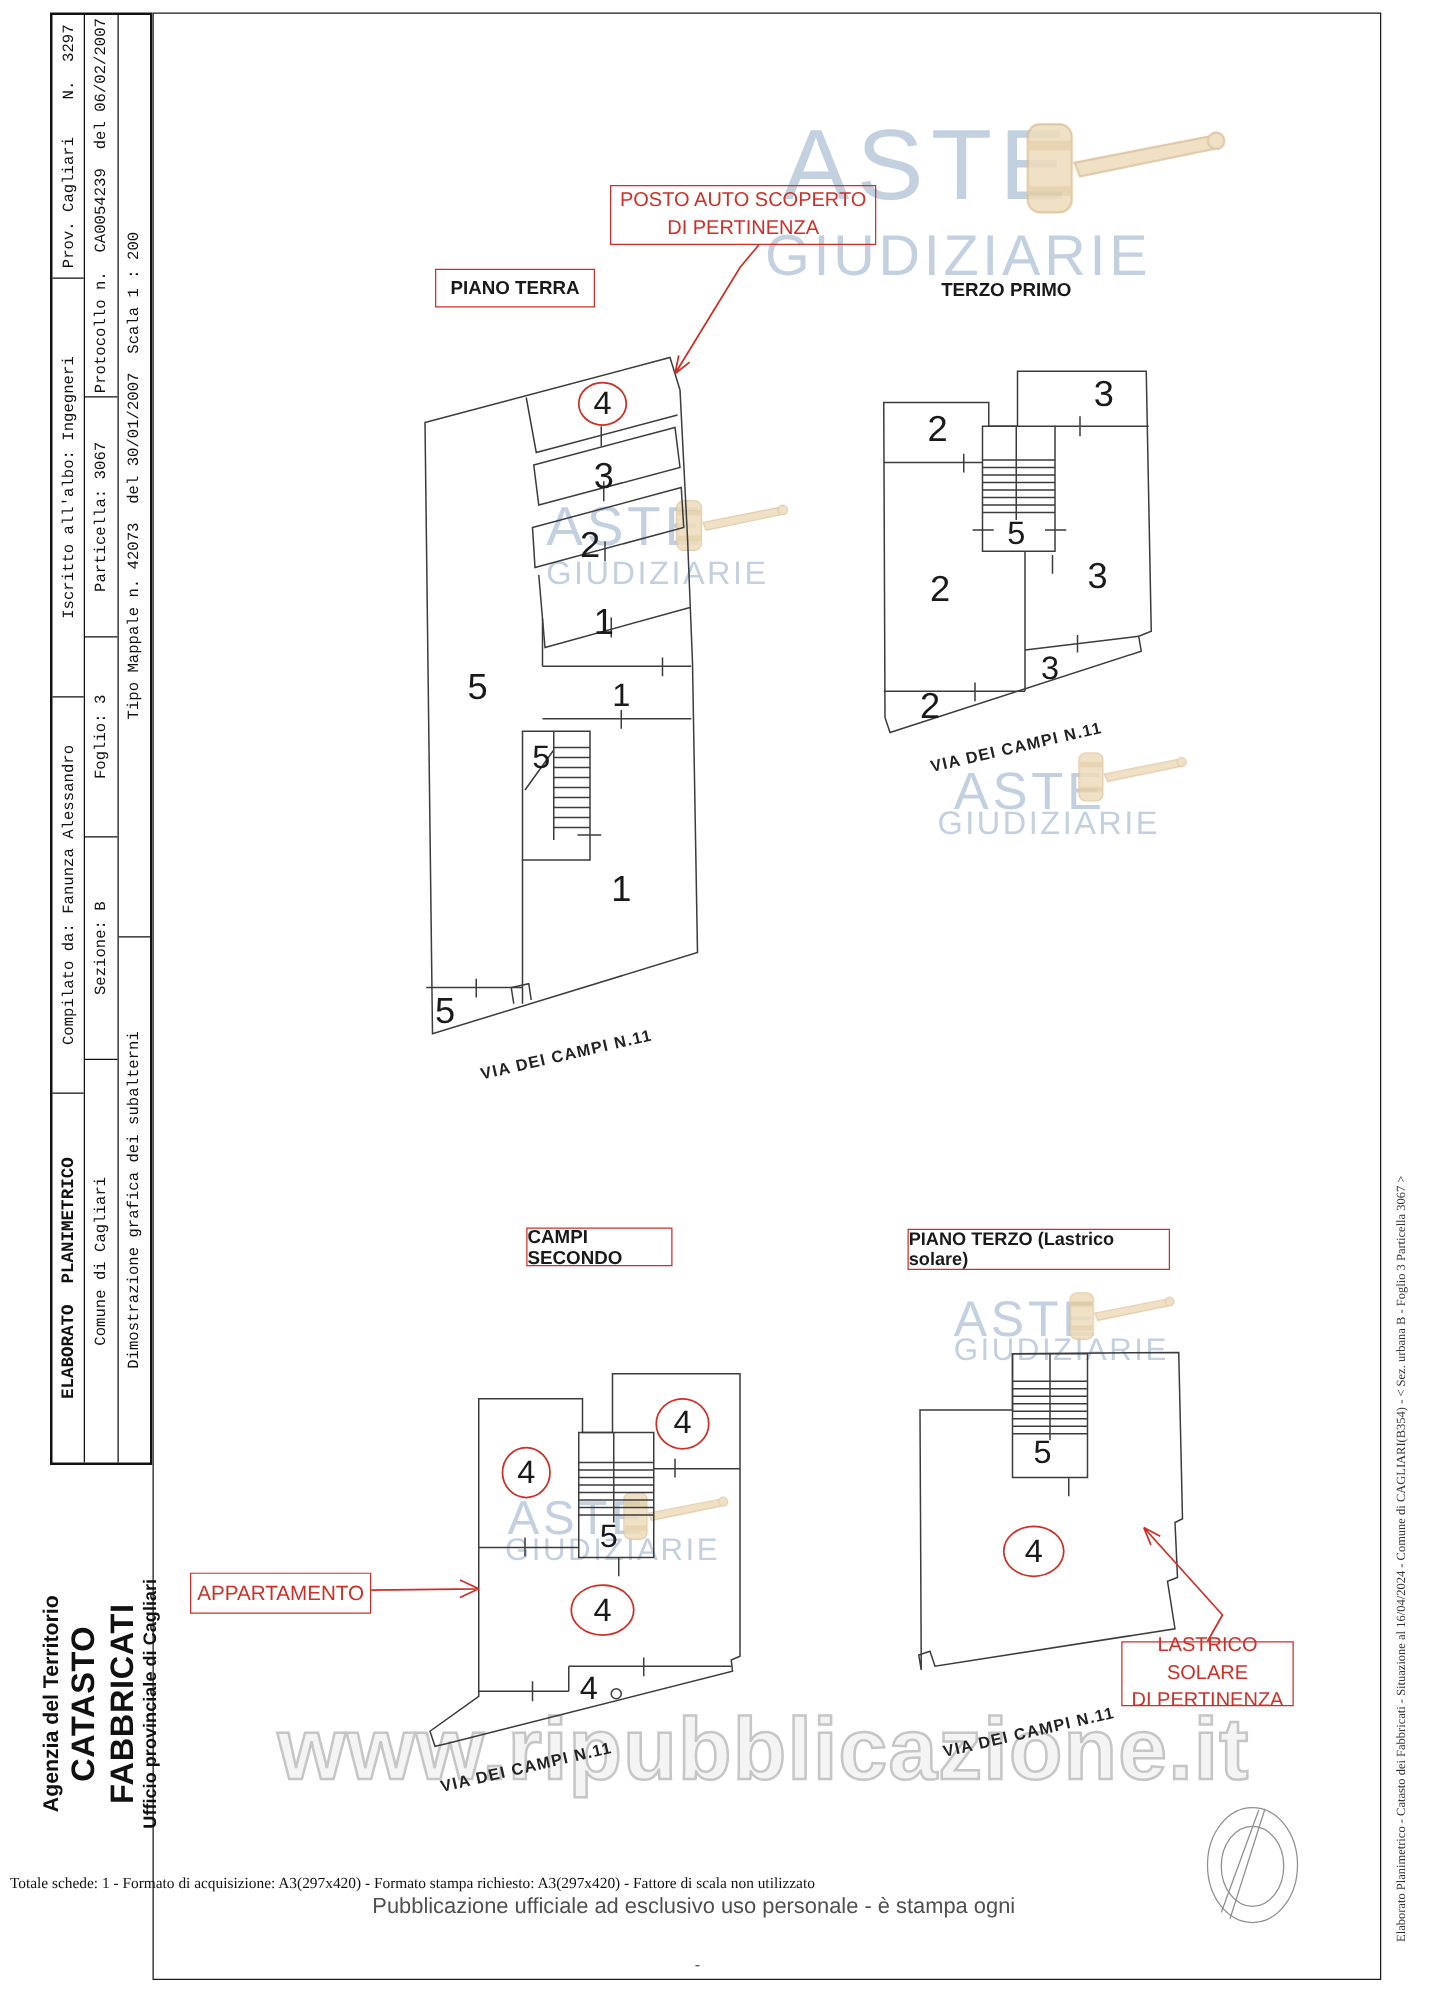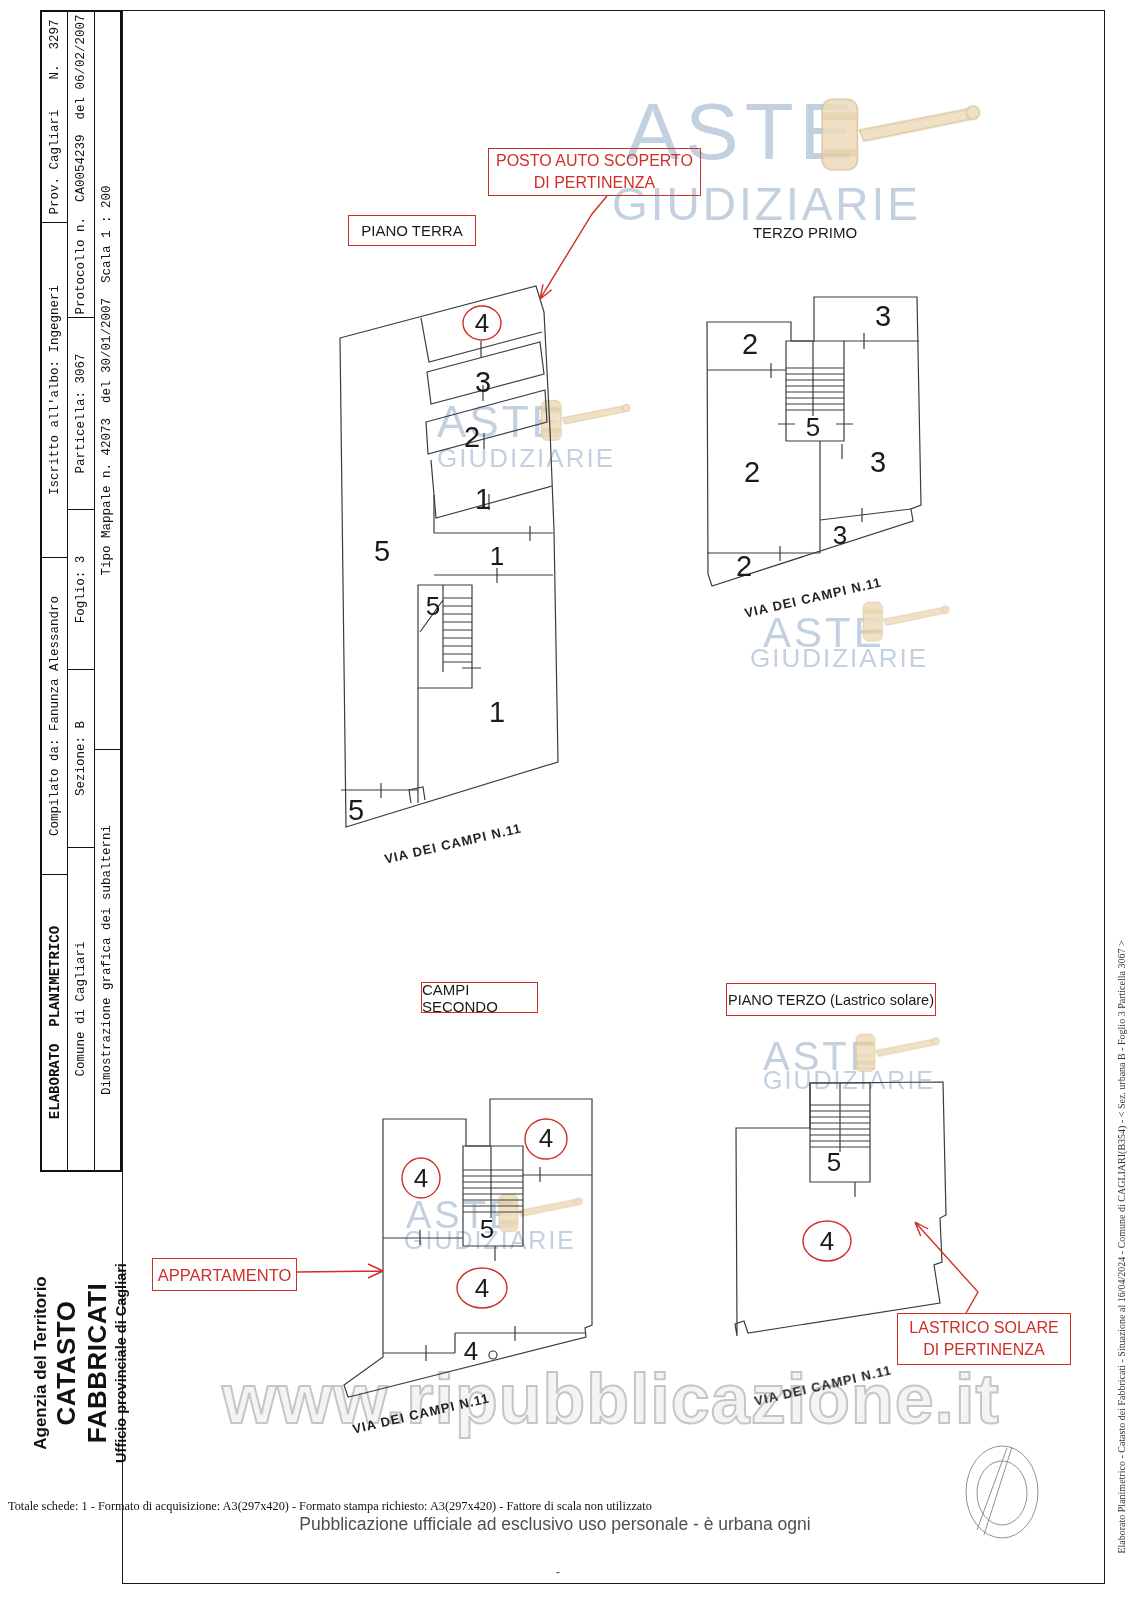--- a/index.html
+++ b/index.html
@@ -35,21 +35,21 @@
   #frame{left:122px;top:10px;width:983px;height:1574px;border:1.6px solid #1a1a1a;box-sizing:border-box;}
 
   
   .wm{position:absolute;color:#b4c5d8;opacity:.8;font-weight:400;line-height:1;z-index:1;}
   #wmurl{position:absolute;left:222px;top:1364px;z-index:1;font-size:70px;font-weight:700;
          letter-spacing:1px;color:#f4f4f4;-webkit-text-stroke:2px #c6c6c6;line-height:1;}
 
   
   .num{position:absolute;transform:translate(-50%,-50%);font-size:29px;color:#1a1a1a;z-index:3;}
   .plan-title{position:absolute;display:flex;align-items:center;justify-content:center;
-              font-size:15px;color:#1a1a1a;z-index:3;box-sizing:border-box;}
+              font-size:15px;color:#1a1a1a;z-index:3;box-sizing:border-box;font-weight:bold;}
   .boxed{border:1.5px solid #cf2f28;background:transparent;}
   .ann-box{position:absolute;border:1.5px solid #cf2f28;color:#cf2f28;text-align:center;
            display:flex;flex-direction:column;align-items:center;justify-content:center;
            z-index:3;box-sizing:border-box;line-height:22px;}
   .street{position:absolute;width:162px;text-align:center;transform:rotate(-13deg);
           font-size:13px;font-weight:700;letter-spacing:1px;color:#222;z-index:3;}
 
   
   #lines{position:absolute;left:0;top:0;z-index:2;pointer-events:none;}
 
@@ -191,21 +191,21 @@
   <div class="plan-title boxed" style="left:421px;top:982px;width:117px;height:31px">CAMPI SECONDO</div>
   <div class="plan-title boxed" style="left:726px;top:983px;width:210px;height:33px;font-size:14.5px">PIANO TERZO (Lastrico solare)</div>
 
   <div class="ann-box" style="left:488px;top:148px;width:213px;height:48px;font-size:16px">
     <div>POSTO AUTO SCOPERTO</div>
     <div>DI PERTINENZA</div>
   </div>
   <div class="ann-box" style="left:152px;top:1258px;width:145px;height:33px;font-size:16.5px">
     <div>APPARTAMENTO</div>
   </div>
-  <div class="ann-box" style="left:897px;top:1313px;width:174px;height:52px;font-size:16px">
+  <div class="ann-box" style="left:897px;top:1313px;width:138px;height:52px;font-size:16px">
     <div>LASTRICO SOLARE</div>
     <div>DI PERTINENZA</div>
   </div>
 
   <div class="num" style="left:482px;top:323px;font-size:26px">4</div>
   <div class="num" style="left:483px;top:382px">3</div>
   <div class="num" style="left:472px;top:437px">2</div>
   <div class="num" style="left:483px;top:499px">1</div>
   <div class="num" style="left:497px;top:556px;font-size:26px">1</div>
   <div class="num" style="left:382px;top:551px">5</div>
@@ -233,17 +233,17 @@
   <div class="street" style="left:372px;top:836px">VIA DEI CAMPI N.11</div>
   <div class="street" style="left:732px;top:590px">VIA DEI CAMPI N.11</div>
   <div class="street" style="left:340px;top:1406px">VIA DEI CAMPI N.11</div>
   <div class="street" style="left:742px;top:1378px">VIA DEI CAMPI N.11</div>
 
   <div id="footer">
     <div>Totale schede: 1 - Formato di acquisizione: A3(297x420) - Formato stampa richiesto: A3(297x420) - Fattore di scala non utilizzato</div>
   </div>
 
   <div id="legal">
-    <div>Pubblicazione ufficiale ad esclusivo uso personale - è urbana ogni</div>
+    <div>Pubblicazione ufficiale ad esclusivo uso personale - è stampa ogni</div>
   </div>
   <div id="legal-dash">-</div>
 
 </div>
 
 </body></html>

